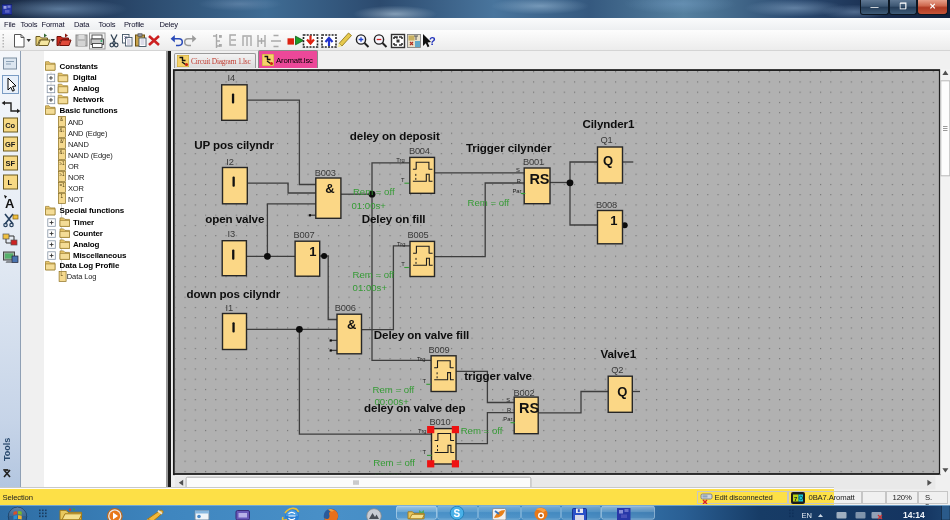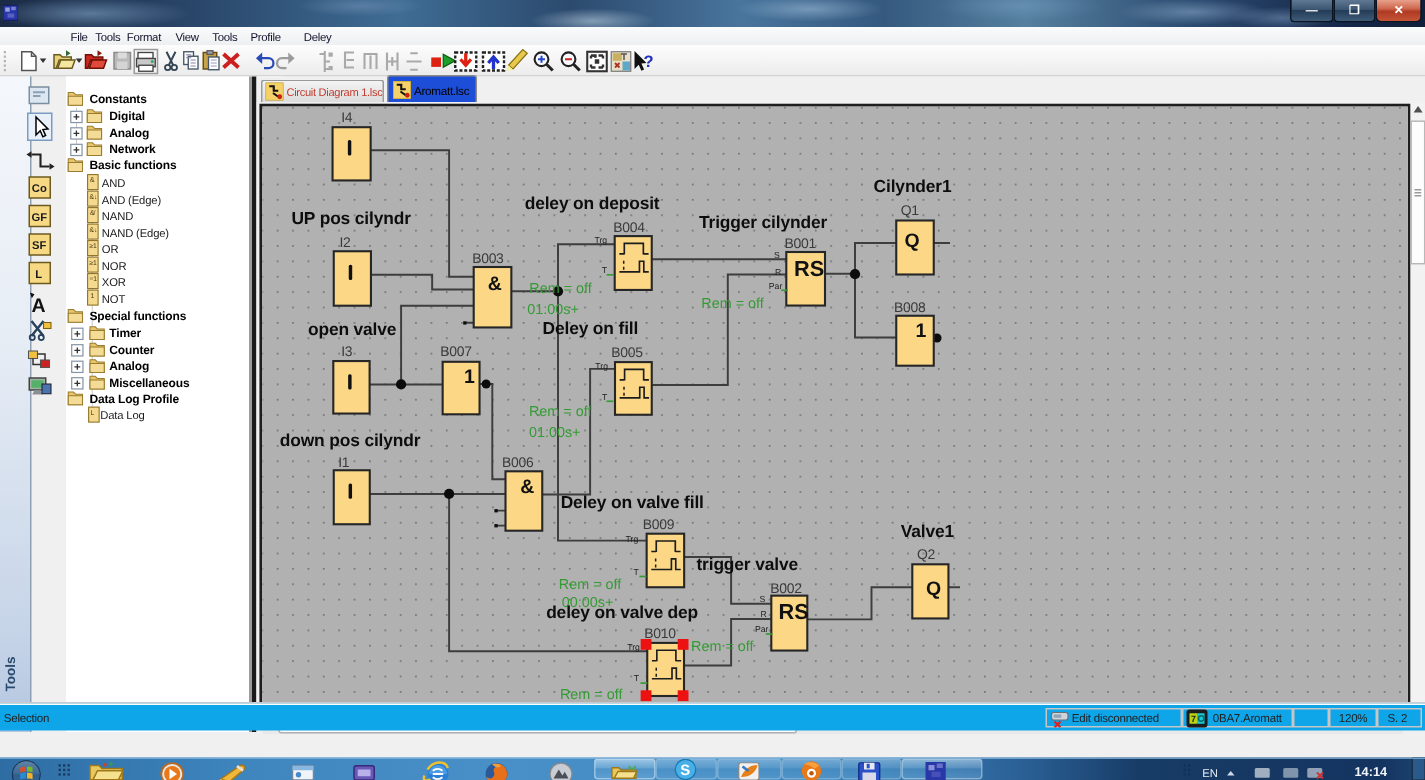--- a/index.html
+++ b/index.html
@@ -23,45 +23,45 @@
   #btnmin{left:860px;width:29px;border-radius:0 0 3px 3px;
      background:linear-gradient(#5f7792,#3c5672 45%,#243c57 50%,#3e5b78);}
   #btnmax{left:889px;width:28px;border-radius:0 0 3px 3px;
      background:linear-gradient(#5f7792,#3c5672 45%,#243c57 50%,#3e5b78);}
   #btnclose{left:917px;width:31px;border-radius:0 0 4px 4px;
      background:linear-gradient(#e8a08b,#cf6a50 40%,#b03a23 55%,#c55438);}
   .winglyph{color:#fff;font-size:8px;text-align:center;line-height:13px;display:block;font-weight:700;}
   
   #menubar{left:0;top:18px;width:950px;height:12px;background:linear-gradient(#fafbfc,#edeff1);
     font-size:7.6px;letter-spacing:-0.2px;color:#10102a;}
-  .mi{position:absolute;top:2px;margin-left:43px;}
+  .mi{position:absolute;top:2px;}
   
   #toolbar{left:0;top:30px;width:950px;height:21px;
      background:linear-gradient(#fdfdfd,#ececec);border-bottom:1px solid #d4d4d4;box-sizing:border-box;}
   
   #palette{left:0;top:51px;width:21px;height:437px;
      background:linear-gradient(#f4f7fb 0%,#e7edf5 40%,#c6d4e8 85%,#b3c6e0 100%);
-     border-right:1px solid #8fa0b5;box-sizing:border-box;padding-left:16px;}
+     border-right:1px solid #8fa0b5;box-sizing:border-box;}
   #toolsvert{left:2px;top:461px;color:#2a4a6e;font-size:9px;font-weight:700;
      transform:rotate(-90deg);transform-origin:0 0;white-space:nowrap;}
   
   #tree{left:21px;top:51px;width:145px;height:437px;background:#fff;overflow:hidden;margin-left:23px;}
   
   #split1{left:166px;top:51px;width:2px;height:437px;background:#9b9b9b;}
   #split2{left:168px;top:51px;width:2.5px;height:437px;background:#1a1a1a;}
   
   #docarea{left:170.5px;top:51px;width:779.5px;height:437px;background:#f0f0f0;}
   
   .tab{position:absolute;box-sizing:border-box;font-size:7.8px;letter-spacing:-0.2px;}
   #tab1{left:174px;top:52.5px;width:82px;height:15.5px;background:linear-gradient(#f3f3f3,#dcdcdc);
-     border:1px solid #9a9a9a;border-bottom:none;border-radius:2px 2px 0 0;color:#c03a2e;font-size:7.4px;}
-  #tab2{left:258px;top:50px;width:60px;height:18.2px;background:#1d4ed8;
+     border:1px solid #9a9a9a;border-bottom:none;border-radius:2px 2px 0 0;color:#c03a2e;font-size:7.4px;font-family:Liberation Serif, serif;}
+  #tab2{left:258px;top:50px;width:60px;height:18.2px;background:#ec4899;
      border:1px solid #8a8a8a;border-bottom:none;border-radius:2px 2px 0 0;color:#000;z-index:3;}
   
-  #statusbar{left:0;top:469px;width:950px;height:17px;background:#0ea5e9;border-top:1px solid #fdfdfd;
+  #statusbar{left:0;top:488px;width:834px;height:17px;background:#fde047;border-top:1px solid #fdfdfd;
      box-shadow:0 -1px 0 #c9c9c9;font-size:7.7px;letter-spacing:-0.15px;color:#222;}
   .ssec{position:absolute;top:1.5px;height:13px;border:1px solid #c6c6c6;box-sizing:border-box;}
   
   #taskbar{left:0;top:505px;width:950px;height:15px;
     background:linear-gradient(to right,#2e6da4 0%,#3f86bf 18%,#4990c8 35%,#418ac2 52%,#3a80b8 62%,#2a5f94 72%,#173c66 80%,#143460 97%,#1d4470 100%);}
   #taskbar:before{content:"";position:absolute;left:0;top:0;width:950px;height:1px;background:#7fb2da;opacity:.8;}
 </style>
 </head>
 <body>
 <div class="abs" id="titlebar"></div>
@@ -79,21 +79,21 @@
     <span class="winglyph">❐</span>
   </div>
 <div class="abs winbtn" id="btnclose">
     <span class="winglyph">✕</span>
   </div>
 
 <div class="abs" id="menubar">
   <span class="mi" style="left:4px">File</span>
   <span class="mi" style="left:20.5px">Tools</span>
   <span class="mi" style="left:41.5px">Format</span>
-  <span class="mi" style="left:74px">View</span>
+  <span class="mi" style="left:74px">Data</span>
   <span class="mi" style="left:98.5px">Tools</span>
   <span class="mi" style="left:124px">Profile</span>
   <span class="mi" style="left:159.5px">Deley</span>
 </div>
 
 <div class="abs" id="toolbar">
 <svg width="950" height="21" viewBox="0 0 950 21" xmlns="http://www.w3.org/2000/svg">
 <g fill="#b5b5b5">
         <rect x="2.5" y="4" width="1.5" height="1.5"></rect>
         <rect x="2.5" y="7" width="1.5" height="1.5"></rect>

